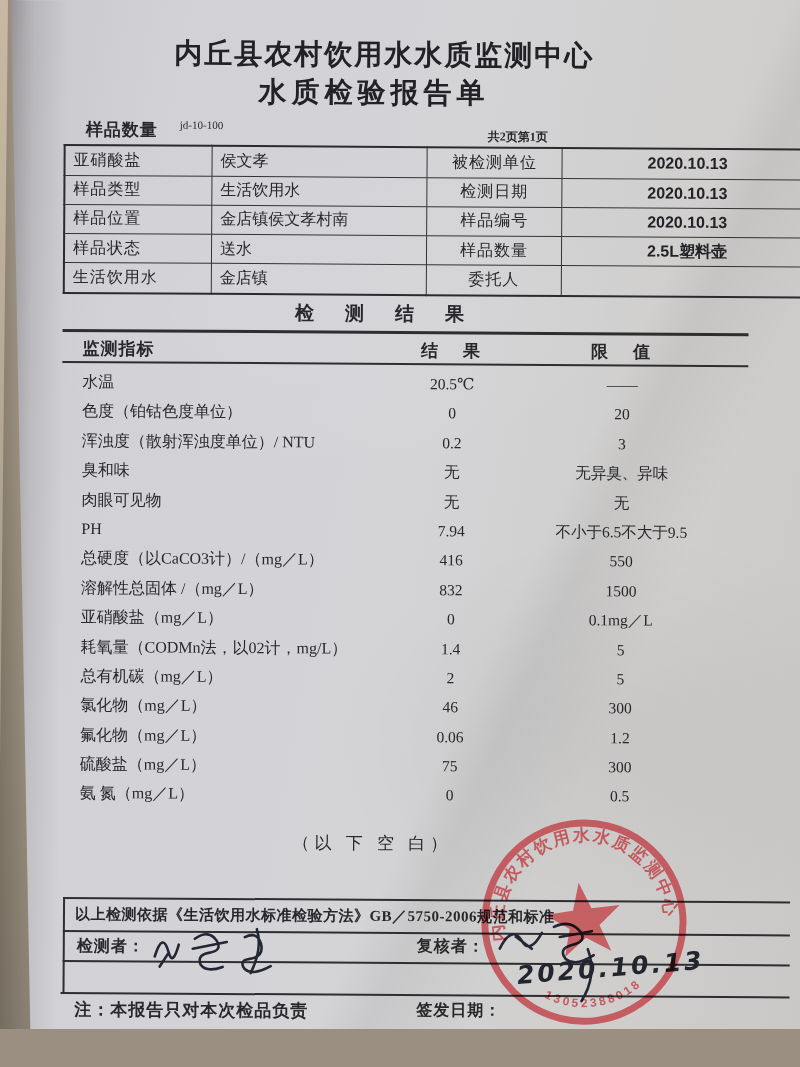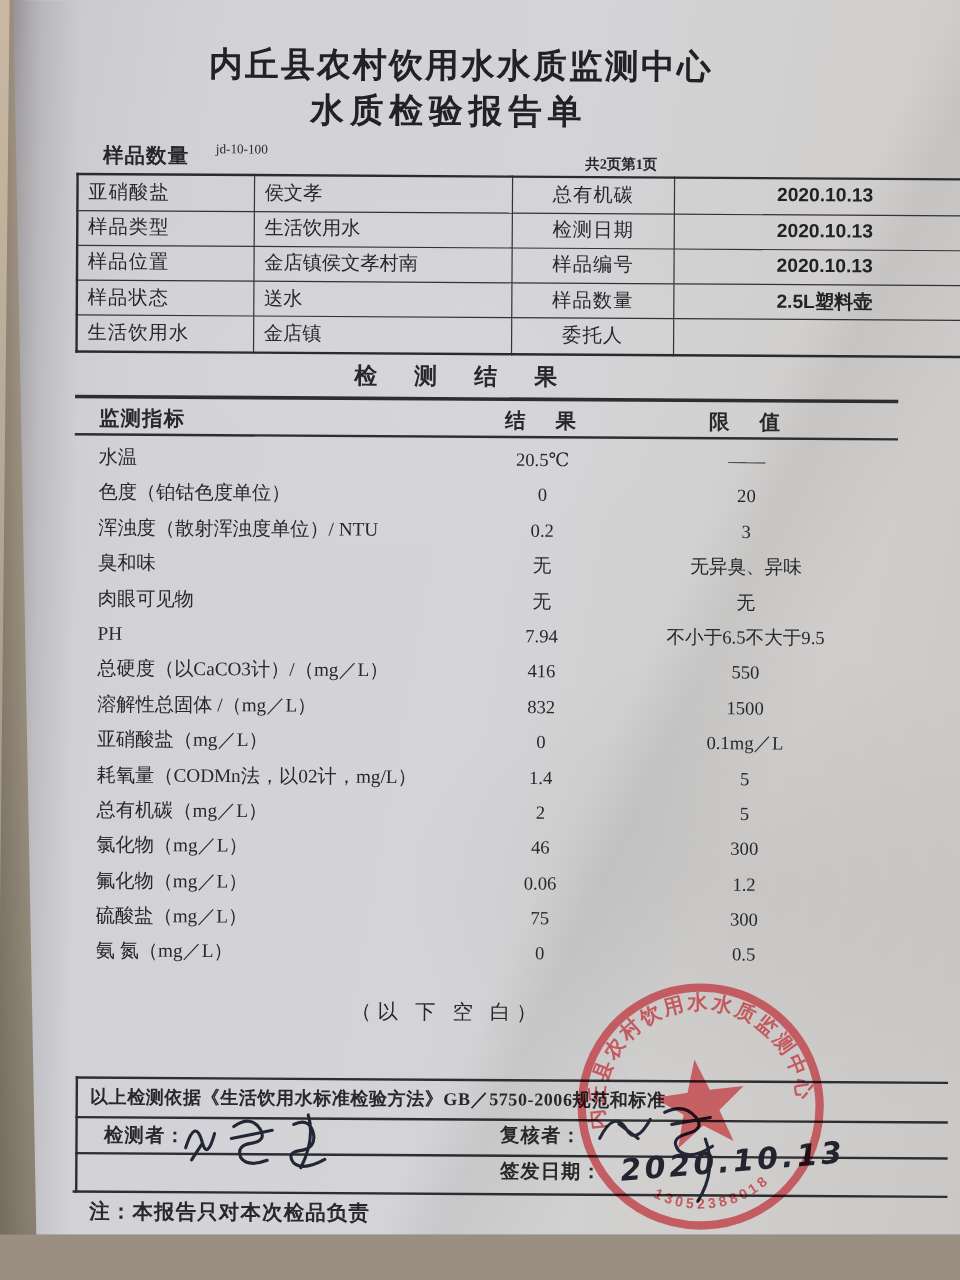--- a/index.html
+++ b/index.html
@@ -83,21 +83,21 @@
 
     <span class="abs meta-label" style="left:84px;top:120px;">样品数量</span>
     <span class="abs meta-value" style="left:178px;top:120px;">jd-10-100</span>
     <span class="abs page-ind" style="left:486px;top:128px;">共2页第1页</span>
 
     <table class="info abs" style="left:62px;top:146px;">
       <tbody id="info-body">
       <tr>
         <td class="c-l1">亚硝酸盐</td>
         <td class="c-v1">侯文孝</td>
-        <td class="c-l2">总有机碳</td>
+        <td class="c-l2">被检测单位</td>
         <td class="c-v2">2020.10.13</td>
       </tr>
 
       <tr>
         <td class="c-l1">样品类型</td>
         <td class="c-v1">生活饮用水</td>
         <td class="c-l2">检测日期</td>
         <td class="c-v2">2020.10.13</td>
       </tr>
 
@@ -231,35 +231,35 @@
     <div class="abs t-center blank-note" style="top:832px;transform:translateX(-25px);">（以 下 空 白）</div>
 
     <div class="hline" style="left:66px;top:899px;width:727px;height:2px;"></div>
     <div class="hline" style="left:66px;top:932px;width:727px;height:1.5px;"></div>
     <div class="hline" style="left:66px;top:962px;width:727px;height:1.5px;"></div>
     <div class="hline" style="left:64px;top:994px;width:729px;height:2px;"></div>
     <div class="vline" style="left:66px;top:899px;width:1.5px;height:97px;"></div>
 
     <span class="abs foot-text" style="left:78px;top:907px;">以上检测依据《生活饮用水标准检验方法》GB／5750-2006规范和标准</span>
 
-    <span class="abs foot-label" style="left:90px;top:938px;text-align:center;">检测者：</span>
+    <span class="abs foot-label" style="left:80px;top:938px;text-align:center;">检测者：</span>
     <svg class="abs" style="left:150px;top:922px;" width="160" height="56" viewBox="0 0 160 56">
       <path class="ink" d="M8 36 Q16 10 22 32 Q26 46 32 24 M22 32 L13 46"></path>
       <path class="ink" d="M48 18 Q62 8 70 20 Q76 30 62 32 Q50 34 54 44 Q60 52 76 46 M46 28 L80 21"></path>
       <path class="ink" d="M98 16 Q110 10 114 22 Q118 36 102 38 Q92 40 98 48 Q106 55 124 45 M110 8 Q116 28 104 52"></path>
     </svg>
 
     <span class="abs foot-label" style="left:420px;top:936px;">复核者：</span>
     <svg class="abs" style="left:495px;top:912px;" width="150" height="100" viewBox="0 0 150 100">
       <path class="ink" d="M8 36 Q20 12 30 28 Q38 42 50 20 M24 24 L40 36"></path>
       <path class="ink" d="M62 14 Q78 6 88 18 Q96 28 80 32 Q66 36 74 46 Q84 54 102 42 M68 24 L100 18"></path>
       <path class="ink" d="M96 36 Q106 62 90 88"></path>
     </svg>
 
-    <span class="abs foot-label" style="left:420px;top:966px;">签发日期：</span>
+    <span class="abs foot-label" style="left:420px;top:1000px;">签发日期：</span>
     <span class="abs handwriting" style="left:520px;top:952px;">2020.10.13</span>
 
     <span class="abs note-text" style="left:78px;top:1000px;">注：本报告只对本次检品负责</span>
     <span class="abs seal-note" style="left:413px;top:1044px;">（检测专用盖章）</span>
 
     <svg id="stamp" class="abs" style="left:478px;top:812px;" width="218" height="218" viewBox="0 0 220 220">
       <circle cx="110" cy="110" r="100" fill="none" stroke="#c0393f" stroke-width="7" opacity="0.9"></circle>
       <polygon points="110,70 119.4,97.1 148,97.6 125.2,114.9 133.5,142.4 110,126 86.5,142.4 94.8,114.9 72,97.6 100.6,97.1" fill="#c0393f" opacity="0.88"></polygon>
       <defs>
         <path id="arcTop" d="M 29.8 127.1 A 82 82 0 1 1 190.2 127.1" fill="none"></path>

